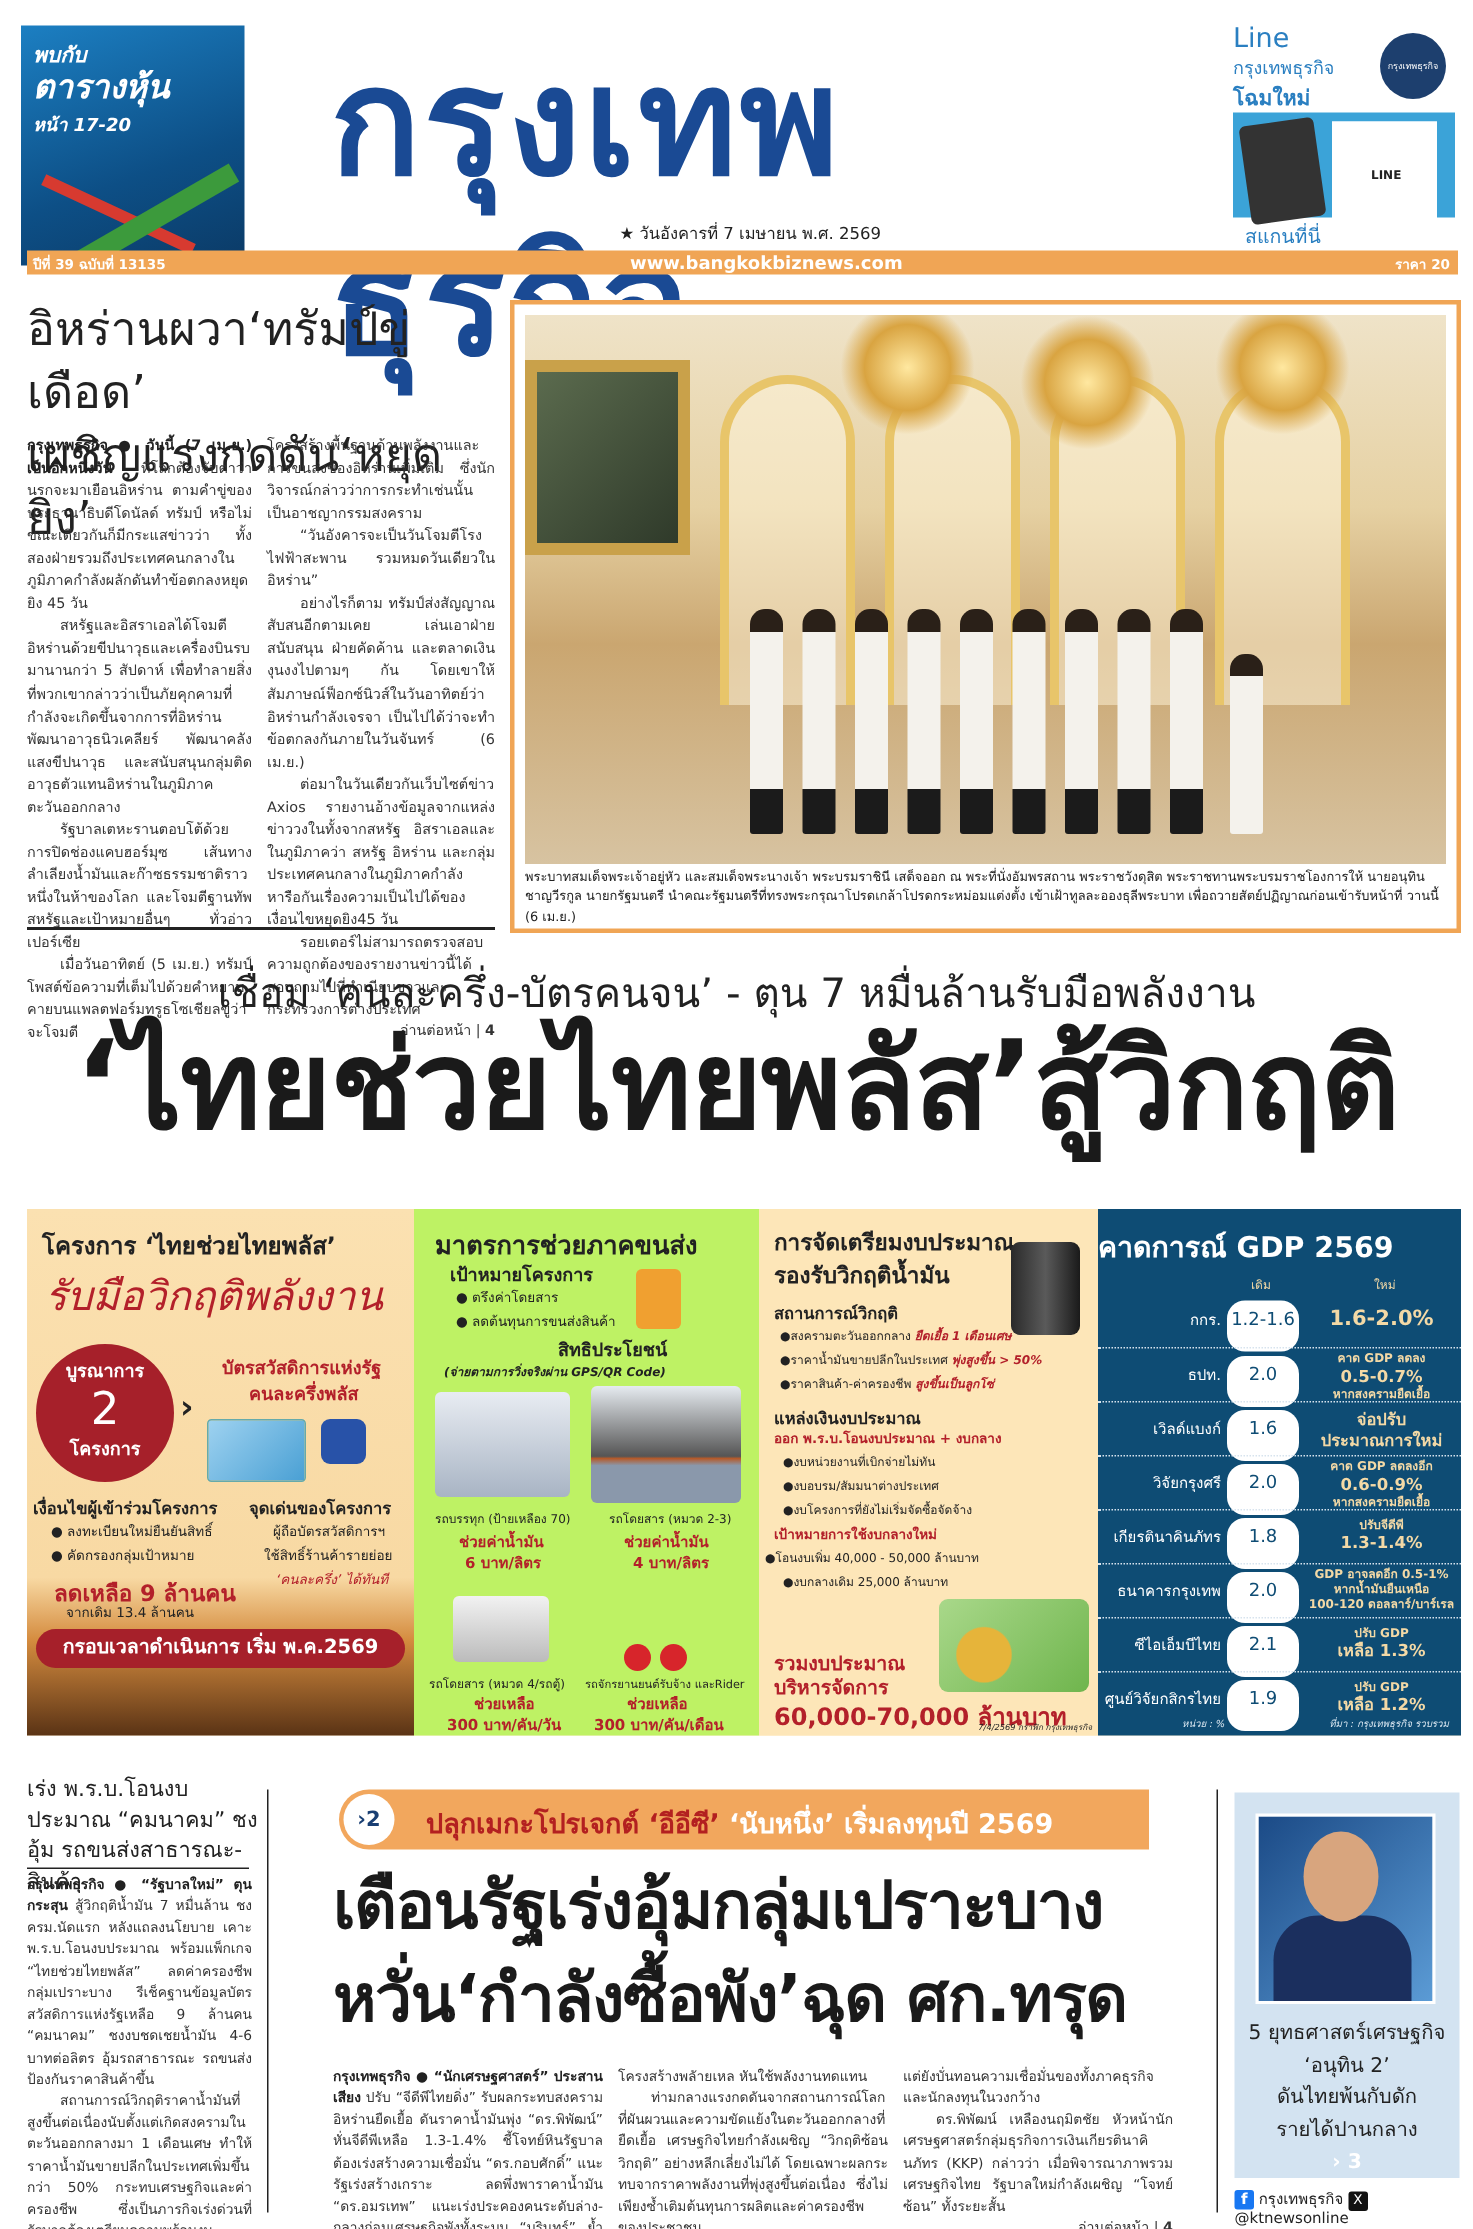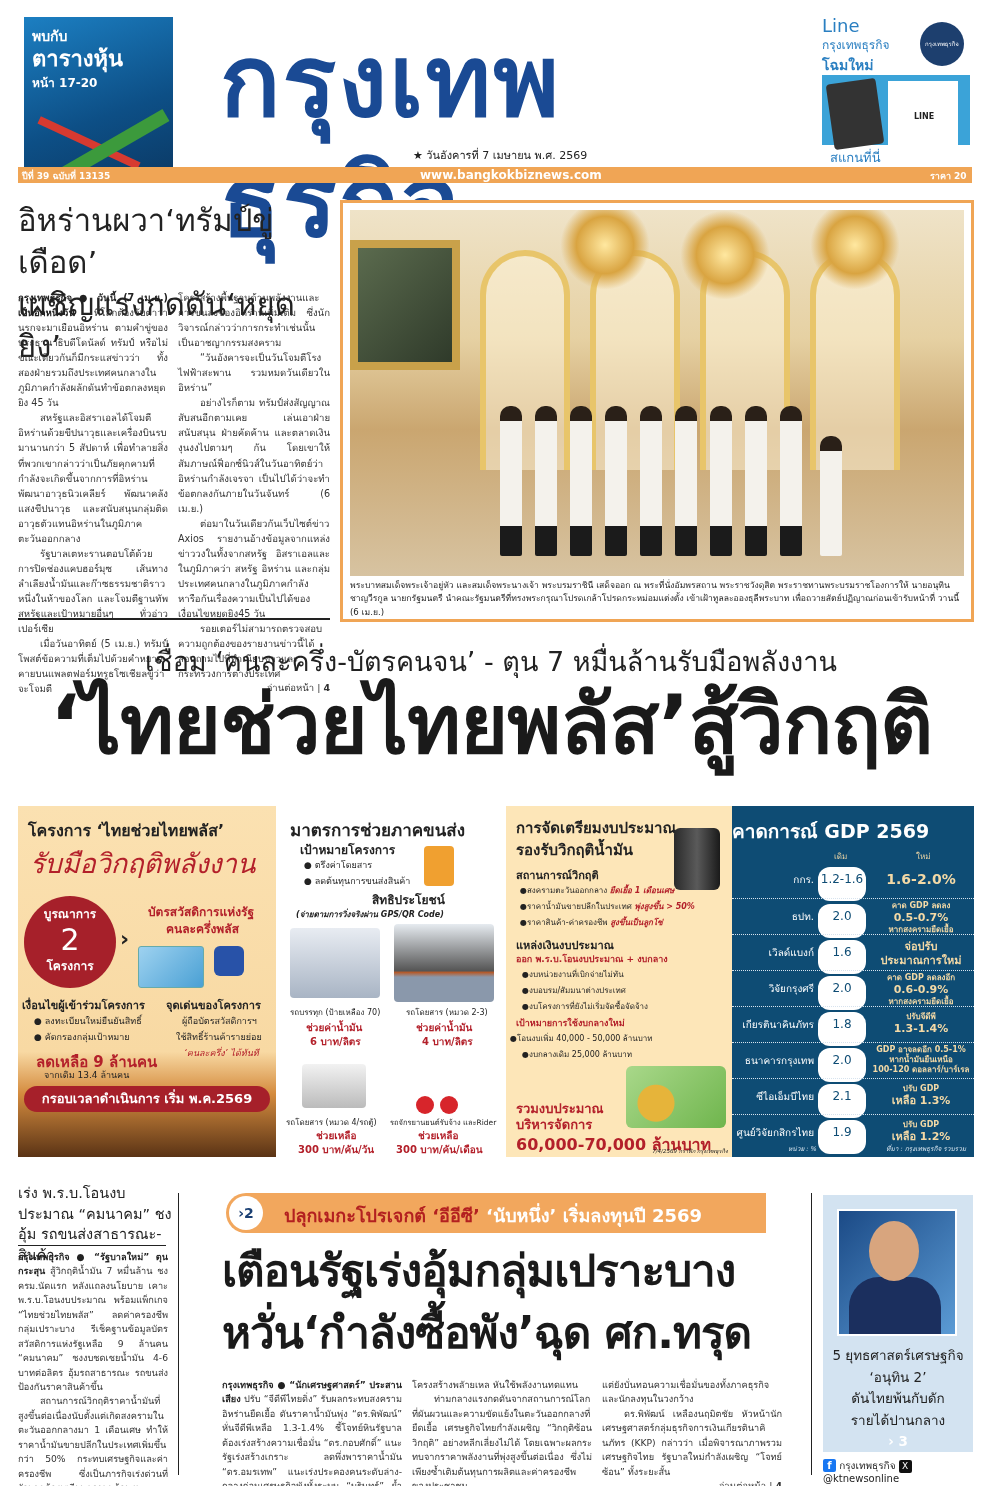--- a/index.html
+++ b/index.html
@@ -1,20 +1,20 @@
 <!DOCTYPE html>
 <html><head>
 <meta charset="utf-8">
 <style>
   * { box-sizing: border-box; margin: 0; padding: 0; }
   body { width: 982px; height: 1486px; background: #fff; font-family: "DejaVu Sans", sans-serif; color: #222; position: relative; overflow: hidden; }
   .abs { position: absolute; }
 
   
-  .promo-box { left: 24px; top: 17px; width: 149px; width:149px; height: 160px; background: linear-gradient(160deg,#1c7fc2 0%,#0d4f86 60%,#0b3a66 100%); color: #fff; padding: 8px; overflow: hidden; }
+  .promo-box { left: 14px; top: 17px; width: 149px; width:149px; height: 160px; background: linear-gradient(160deg,#1c7fc2 0%,#0d4f86 60%,#0b3a66 100%); color: #fff; padding: 8px; overflow: hidden; font-style: italic; }
   .promo-small { font-size: 14px; font-weight: bold; }
   .promo-big { font-size: 22px; font-weight: bold; line-height: 1.1; }
   .promo-page { font-size: 12px; font-weight: bold; margin-top: 2px; }
   .promo-arrow-up { position: absolute; left: 30px; bottom: 25px; width: 120px; height: 14px; background: #3c9a3c; transform: rotate(-30deg); }
   .promo-arrow-down { position: absolute; left: 10px; bottom: 30px; width: 110px; height: 8px; background: #d73a30; transform: rotate(25deg); }
 
   .logo { left: 220px; top: 22px; width: 550px; font-size: 100px; font-weight: bold; color: #1a4a94; line-height: 1.2; letter-spacing: 2px; font-family: "DejaVu Sans", sans-serif; }
   .date-line { left: 413px; top: 146px; font-size: 11px; color: #222; }
 
   .line-box { left: 822px; top: 17px; width: 150px; height: 150px; }
@@ -51,21 +51,21 @@
   .portrait { position:absolute; left: 0; top: 30px; width: 110px; height: 130px; background: linear-gradient(135deg,#5b6b4e,#2f3a2a); border: 8px solid #c9a14a; }
   .caption { position: absolute; left: 7px; top: 376px; width: 616px; font-size: 8.6px; line-height: 1.55; color: #222; }
 
   
   .kicker { left: 0; top: 640px; width: 982px; text-align: center; font-size: 27px; color: #222; }
   .big-head { left: 0; top: 672px; width: 982px; text-align: center; font-size: 82px; font-weight: bold; color: #1a1a1a; letter-spacing: -1px; line-height: 1.3; }
 
   
   .info { left: 18px; top: 806px; width: 956px; height: 351px; background: #fde6b8; }
   .panel1 { position:absolute; left: 0; top: 0; width: 258px; height: 351px; background: linear-gradient(180deg,#fbe1b1 0%,#f8d9a3 70%,#d48b3e 82%,#5a3315 100%); }
-  .panel2 { position:absolute; left: 258px; top: 0; width: 230px; height: 351px; background: #ffffff; }
+  .panel2 { position:absolute; left: 258px; top: 0; width: 230px; height: 351px; background: #bef264; }
   .panel3 { position:absolute; left: 488px; top: 0; width: 226px; height: 351px; background: #fde6b8; }
   .panel4 { position:absolute; left: 714px; top: 0; width: 242px; height: 351px; background: #0e4c74; color: #fff; }
   .p-title { font-size: 16px; font-weight: bold; color: #222; }
   .script { font-family: "DejaVu Serif", serif; font-style: italic; color: #b3202a; font-size: 27px; }
   .red { color: #b3202a; font-weight: bold; }
   .circle2 { position:absolute; left: 6px; top: 90px; width: 92px; height: 92px; border-radius: 50%; background: #a6202a; color: #fff; text-align: center; padding-top: 8px; }
   .circle2 .n { font-size: 30px; line-height: 1.1; }
   .circle2 .t { font-size: 12px; font-weight: bold; }
   .chev { position:absolute; left: 102px; top: 120px; font-size: 22px; font-weight: bold; color: #222; }
   .small-b { font-size: 9px; color: #222; }

